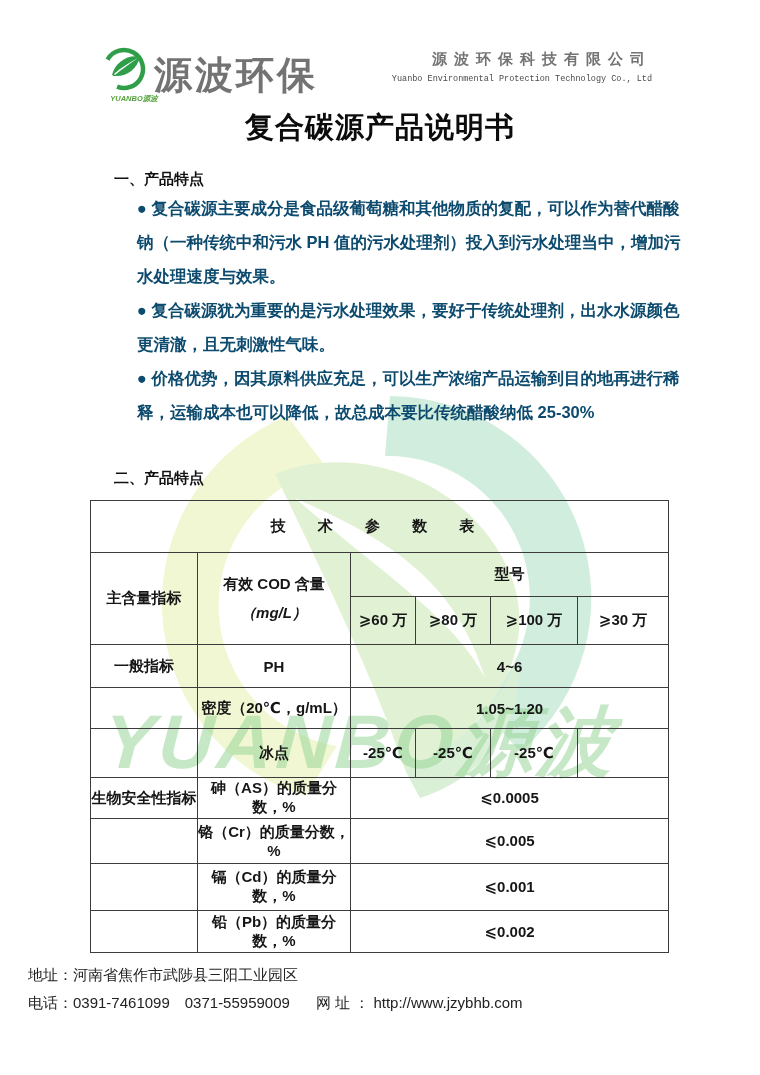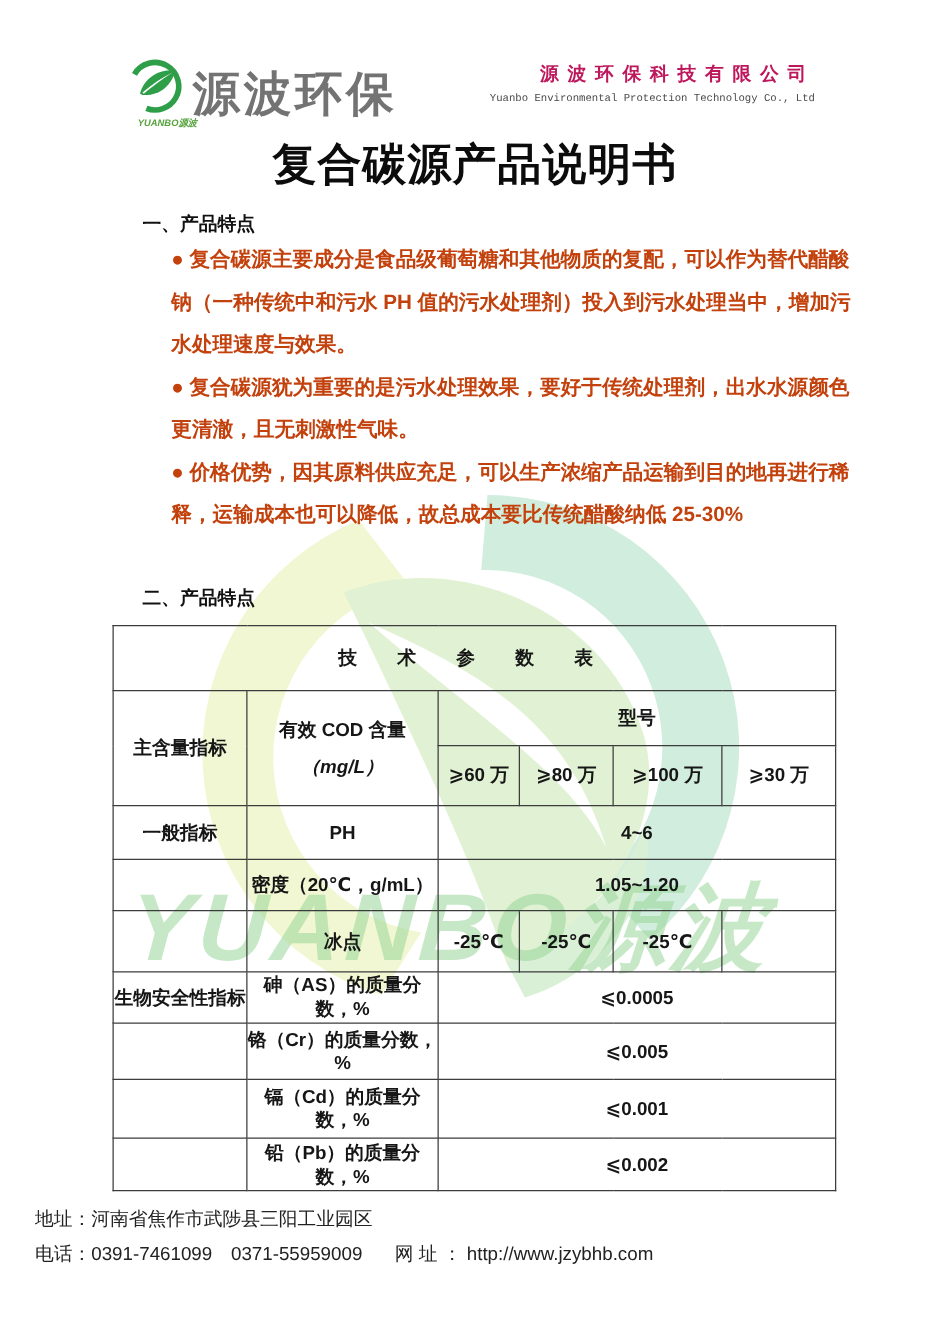--- a/index.html
+++ b/index.html
@@ -24,49 +24,49 @@
     letter-spacing:3px;white-space:nowrap;
   }
   .logo-sub{
     left:96px;top:94px;width:76px;
     font-size:7.5px;font-weight:bold;font-style:italic;
     color:#56a23e;text-align:center;white-space:nowrap;
   }
   .company-cn{
     right:108px;top:50px;
     font-family:"Liberation Serif","DejaVu Serif",serif;
-    font-size:15px;font-weight:bold;color:#be185d;
+    font-size:15px;font-weight:bold;color:#737373;
     letter-spacing:7px;white-space:nowrap;
   }
   .company-en{
     right:108px;top:74px;
     font-family:"Liberation Mono","DejaVu Sans Mono",monospace;
     font-size:8.5px;color:#4a4a4a;white-space:nowrap;
   }
 
   
   .doc-title{
     left:0;top:108px;width:760px;
     text-align:center;
-    font-size:35px;font-weight:bold;color:#0c0c0c;
+    font-size:29px;font-weight:bold;color:#0c0c0c;
     letter-spacing:1px;
   }
   .sec-heading{
     left:114px;
     font-size:15px;font-weight:bold;color:#111;
     white-space:nowrap;
   }
   .sec1{top:170px;}
   .sec2{top:469px;}
 
   
   .bullets{left:137px;top:191px;width:500px;}
   .bline{
     line-height:34px;height:34px;
-    font-size:16.5px;font-weight:600;color:#c2410c;
+    font-size:16.5px;font-weight:600;color:#0c4a6e;
     white-space:nowrap;
   }
 
   
   table.spec{
     position:absolute;left:90px;top:500px;z-index:2;
     width:578px;border-collapse:collapse;table-layout:fixed;
     background:transparent;
     padding-left:19px;
   }

